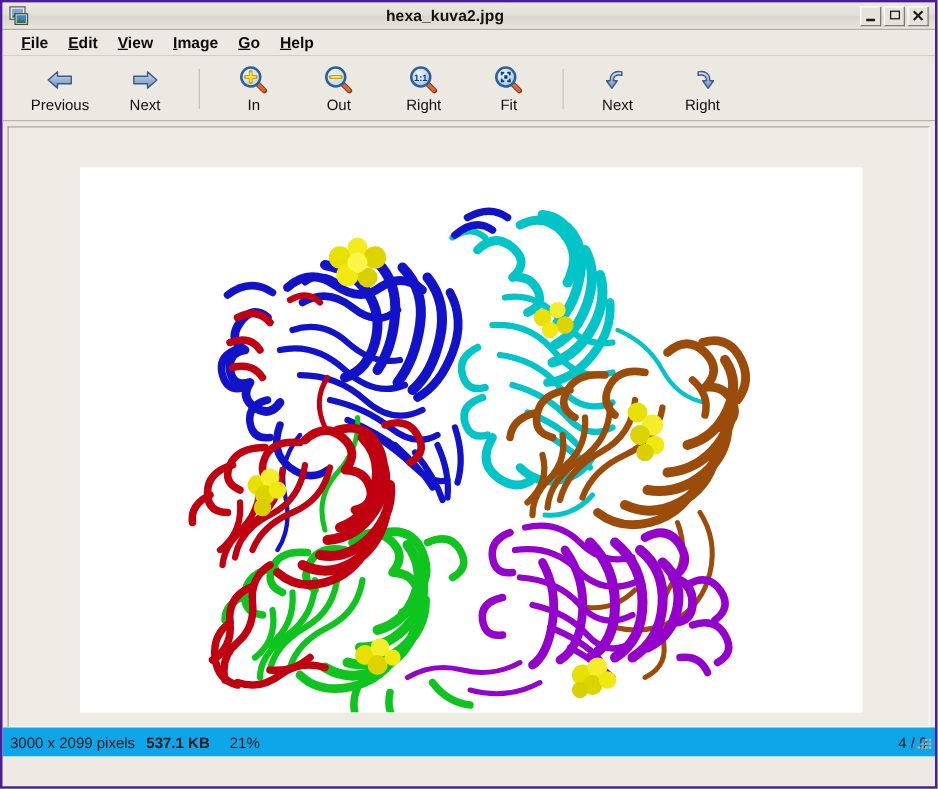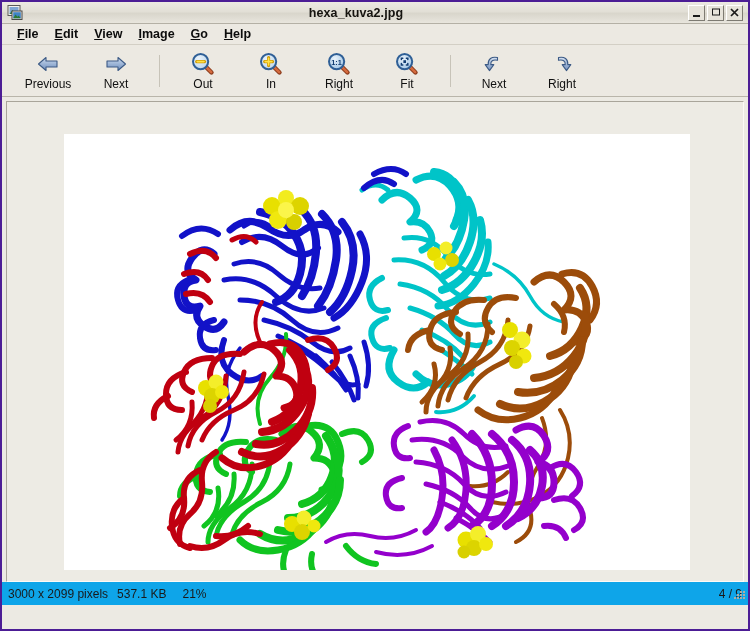--- a/index.html
+++ b/index.html
@@ -171,21 +171,21 @@
     box-sizing: border-box;
     background: #0ea5e9;
     display: flex;
     align-items: center;
     padding: 0 6px;
     font-size: 12px;
     color: #1a1a1a;
   }
   .status-left { display: flex; align-items: baseline; gap: 0; white-space: nowrap; }
   .status-left .sdim { margin-right: 9px; }
-  .status-left .ssize { margin-right: 16px; }
+  .status-left .ssize { margin-right: 16px; font-weight: bold; }
   .status-spacer { flex: 1 1 auto; }
   .status-page { white-space: nowrap; }
   .grip {
     position: absolute;
     right: 3px;
     bottom: 3px;
     width: 13px;
     height: 13px;
   }
   .grip i {
@@ -269,52 +269,52 @@
       </span>
       <span class="tlabel">Next</span>
     </div>
 
     <div class="tsep"></div>
 
     <div class="tbtn">
       <span class="ticon">
         <svg width="24" height="24" viewBox="0 0 24 24">
           <defs>
+              <radialGradient id="lens1" cx="0.38" cy="0.32" r="0.8">
+            <stop offset="0" stop-color="#eaf3fb"></stop>
+                <stop offset="1" stop-color="#b9d3ea"></stop>
+          </radialGradient>
+            </defs>
+          <path d="M14.4 14.4 L20.5 20.5" stroke="#8c3c1c" stroke-width="4.4" stroke-linecap="round"></path>
+          <path d="M15.2 15.2 L20.2 20.2" stroke="#d46a3e" stroke-width="2.6" stroke-linecap="round"></path>
+          <circle cx="9.6" cy="9.6" r="7.6" fill="url(#lens1)" stroke="#2f5f96" stroke-width="2"></circle>
+          <path d="M9.6 5.6 L9.6 13.6 M5.6 9.6 L13.6 9.6" stroke="#d19a00" stroke-width="3.1" stroke-linecap="round"></path>
+          <path d="M9.6 6.2 L9.6 13.0 M6.2 9.6 L13.0 9.6" stroke="#ffe24a" stroke-width="1.6" stroke-linecap="round"></path>
+        </svg>
+      </span>
+      <span class="tlabel">In</span>
+    </div>
+
+    <div class="tbtn">
+      <span class="ticon">
+        <svg width="24" height="24" viewBox="0 0 24 24">
+          <defs>
               <radialGradient id="lens2" cx="0.38" cy="0.32" r="0.8">
             <stop offset="0" stop-color="#eaf3fb"></stop>
                 <stop offset="1" stop-color="#b9d3ea"></stop>
           </radialGradient>
             </defs>
           <path d="M14.4 14.4 L20.5 20.5" stroke="#8c3c1c" stroke-width="4.4" stroke-linecap="round"></path>
           <path d="M15.2 15.2 L20.2 20.2" stroke="#d46a3e" stroke-width="2.6" stroke-linecap="round"></path>
           <circle cx="9.6" cy="9.6" r="7.6" fill="url(#lens2)" stroke="#2f5f96" stroke-width="2"></circle>
           <path d="M5.6 9.6 L13.6 9.6" stroke="#d19a00" stroke-width="3.1" stroke-linecap="round"></path>
           <path d="M6.2 9.6 L13.0 9.6" stroke="#ffe24a" stroke-width="1.6" stroke-linecap="round"></path>
         </svg>
       </span>
       <span class="tlabel">Out</span>
-    </div>
-
-    <div class="tbtn">
-      <span class="ticon">
-        <svg width="24" height="24" viewBox="0 0 24 24">
-          <defs>
-              <radialGradient id="lens1" cx="0.38" cy="0.32" r="0.8">
-            <stop offset="0" stop-color="#eaf3fb"></stop>
-                <stop offset="1" stop-color="#b9d3ea"></stop>
-          </radialGradient>
-            </defs>
-          <path d="M14.4 14.4 L20.5 20.5" stroke="#8c3c1c" stroke-width="4.4" stroke-linecap="round"></path>
-          <path d="M15.2 15.2 L20.2 20.2" stroke="#d46a3e" stroke-width="2.6" stroke-linecap="round"></path>
-          <circle cx="9.6" cy="9.6" r="7.6" fill="url(#lens1)" stroke="#2f5f96" stroke-width="2"></circle>
-          <path d="M9.6 5.6 L9.6 13.6 M5.6 9.6 L13.6 9.6" stroke="#d19a00" stroke-width="3.1" stroke-linecap="round"></path>
-          <path d="M9.6 6.2 L9.6 13.0 M6.2 9.6 L13.0 9.6" stroke="#ffe24a" stroke-width="1.6" stroke-linecap="round"></path>
-        </svg>
-      </span>
-      <span class="tlabel">In</span>
     </div>
 
     <div class="tbtn">
       <span class="ticon">
         <svg width="24" height="24" viewBox="0 0 24 24">
           <defs>
               <radialGradient id="lens3" cx="0.38" cy="0.32" r="0.8">
             <stop offset="0" stop-color="#eaf3fb"></stop>
                 <stop offset="1" stop-color="#9cc2e4"></stop>
           </radialGradient>

